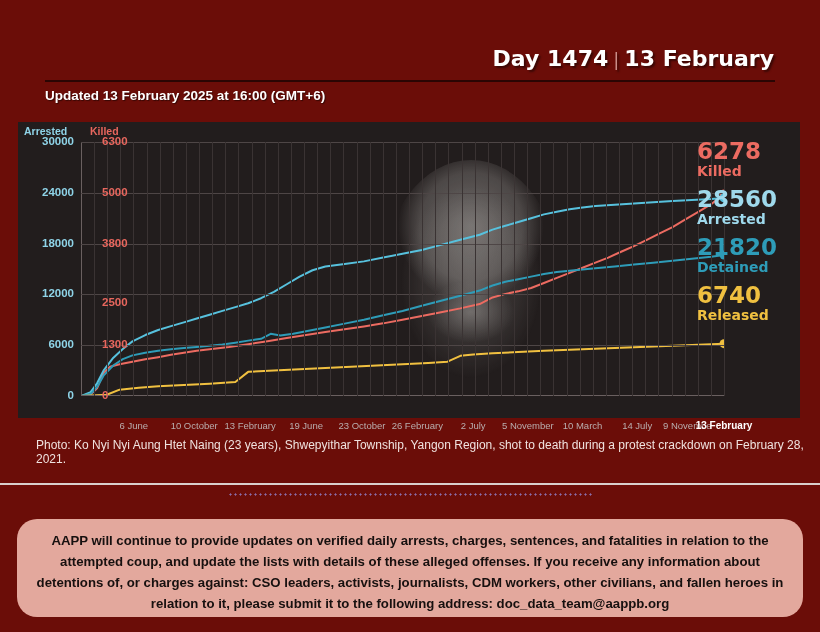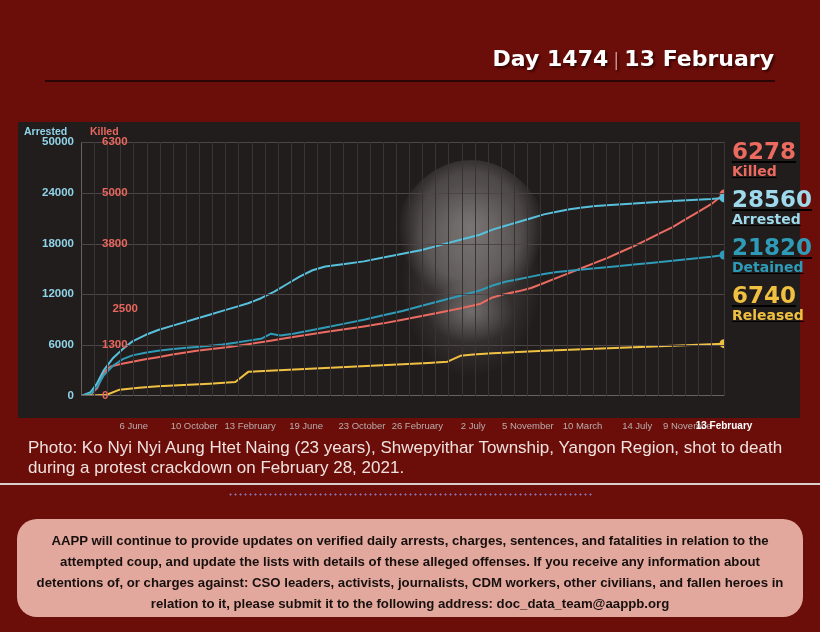--- a/index.html
+++ b/index.html
@@ -74,32 +74,32 @@
       radial-gradient(ellipse 52% 40% at 50% 27%, rgba(225,222,218,.40) 0%, rgba(200,196,192,.26) 55%, rgba(0,0,0,0) 78%),
       radial-gradient(ellipse 30% 16% at 50% 62%, rgba(235,232,228,.30) 0%, rgba(0,0,0,0) 80%),
       radial-gradient(ellipse 46% 46% at 50% 50%, rgba(190,186,182,.23) 0%, rgba(150,146,142,.13) 60%, rgba(0,0,0,0) 85%);
     filter:blur(0.4px);
     pointer-events:none;
   }
 
   .lines{position:absolute;left:0;top:0;width:643px;height:254px;}
 
   
-  .legend{position:absolute;left:714px;top:18px;width:64px;text-decoration:underline;}
+  .legend{position:absolute;left:679px;top:18px;width:64px;}
   .lg-val{font-size:23px;font-weight:bold;line-height:1.0;font-family:"DejaVu Sans",sans-serif;}
   .lg-lab{font-size:14px;font-weight:bold;line-height:1.15;margin-bottom:9px;font-family:"DejaVu Sans",sans-serif;}
   .c-killed{color:#ec6b61;}
   .c-arrested{color:#9fd9ec;}
   .c-detained{color:#2e9cb8;}
   .c-released{color:#f0c040;}
 
   
   .caption{
-    position:absolute;left:28px;top:438px;
-    font-size:17px;color:#f0e2df;
+    position:absolute;left:36px;top:438px;
+    font-size:12px;color:#f0e2df;
   }
 
   
   .sep-line{position:absolute;left:0;top:483px;width:820px;height:2px;background:#d9cfcd;}
   .sep-dots{
     position:absolute;left:228px;top:493px;width:364px;height:3px;
     background-image:radial-gradient(circle, #8a6ea8 0.9px, rgba(0,0,0,0) 1.2px);
     background-size:5px 3px;
   }
 
@@ -118,20 +118,21 @@
 </head>
 <body>
 
 <div class="page">
 
   <div class="header">
     <div class="dayline">
       <span>Day 1474</span><span class="sep">|</span><span>13 February</span>
     </div>
     <div class="hrule"></div>
+    <div class="updated">Updated 13 February 2025 at 16:00 (GMT+6)</div>
   </div>
 
   <div class="chartpanel">
     <div class="axis-head arrested">Arrested</div>
     <div class="axis-head killed">Killed</div>
 
     <div class="plot" id="plot">
       <div class="ghost"></div>
       <svg class="lines" id="lines" viewBox="0 0 643 254" preserveAspectRatio="none">
           <polyline points="0.00,254.00 9.64,252.48 16.07,246.38 22.51,231.14 28.93,224.79 38.58,222.25 51.44,219.71 64.30,217.17 77.16,215.14 90.02,212.85 102.88,210.82 115.74,208.79 128.60,207.26 147.89,204.98 167.18,202.18 186.47,199.14 205.76,196.09 225.05,193.04 244.34,189.99 263.63,187.20 282.92,184.40 302.21,181.36 321.50,177.80 340.79,173.99 360.08,170.18 379.37,166.37 398.66,162.05 411.52,155.45 424.38,151.89 437.24,149.35 450.10,146.05 462.96,140.97 475.82,135.89 488.68,130.81 501.54,125.73 514.40,120.65 527.26,115.57 540.12,109.73 552.98,104.14 565.84,97.79 578.70,91.44 591.56,85.09 604.42,77.47 617.28,69.85 630.14,62.23 643.00,52.07" fill="none" stroke="#ec6b61" stroke-width="2" stroke-linejoin="round" stroke-linecap="round"></polyline>
@@ -230,26 +231,26 @@
       <div>
         <div class="lg-val c-released">6740</div>
         <div class="lg-lab c-released">Released</div>
       </div>
     </div>
   <div class="ytick arr" style="top: 267px;">0</div>
       <div class="ytick kil" style="top: 267px;">0</div>
       <div class="ytick arr" style="top: 216.2px;">6000</div>
       <div class="ytick kil" style="top: 216.2px;">1300</div>
       <div class="ytick arr" style="top: 165.4px;">12000</div>
-      <div class="ytick kil" style="top: 180px; text-align: right;">2500</div>
+      <div class="ytick kil" style="top: 174px;">2500</div>
       <div class="ytick arr" style="top: 114.6px;">18000</div>
       <div class="ytick kil" style="top: 114.6px;">3800</div>
       <div class="ytick arr" style="top: 63.8px;">24000</div>
       <div class="ytick kil" style="top: 63.8px;">5000</div>
-      <div class="ytick arr" style="top: 13px;">50000</div>
+      <div class="ytick arr" style="top: 13px;">30000</div>
       <div class="ytick kil" style="top: 13px;">6300</div>
     </div>
 
   <div class="caption">Photo: Ko Nyi Nyi Aung Htet Naing (23 years), Shwepyithar Township, Yangon Region, shot to death during a protest crackdown on February 28, 2021.</div>
 
   <div class="sep-line"></div>
   <div class="sep-dots"></div>
 
   <div class="notice">
     <p>AAPP will continue to provide updates on verified daily arrests, charges, sentences, and fatalities in relation to the attempted coup, and update the lists with details of these alleged offenses. If you receive any information about detentions of, or charges against: CSO leaders, activists, journalists, CDM workers, other civilians, and fallen heroes in relation to it, please submit it to the following address: doc_data_team@aappb.org</p>

